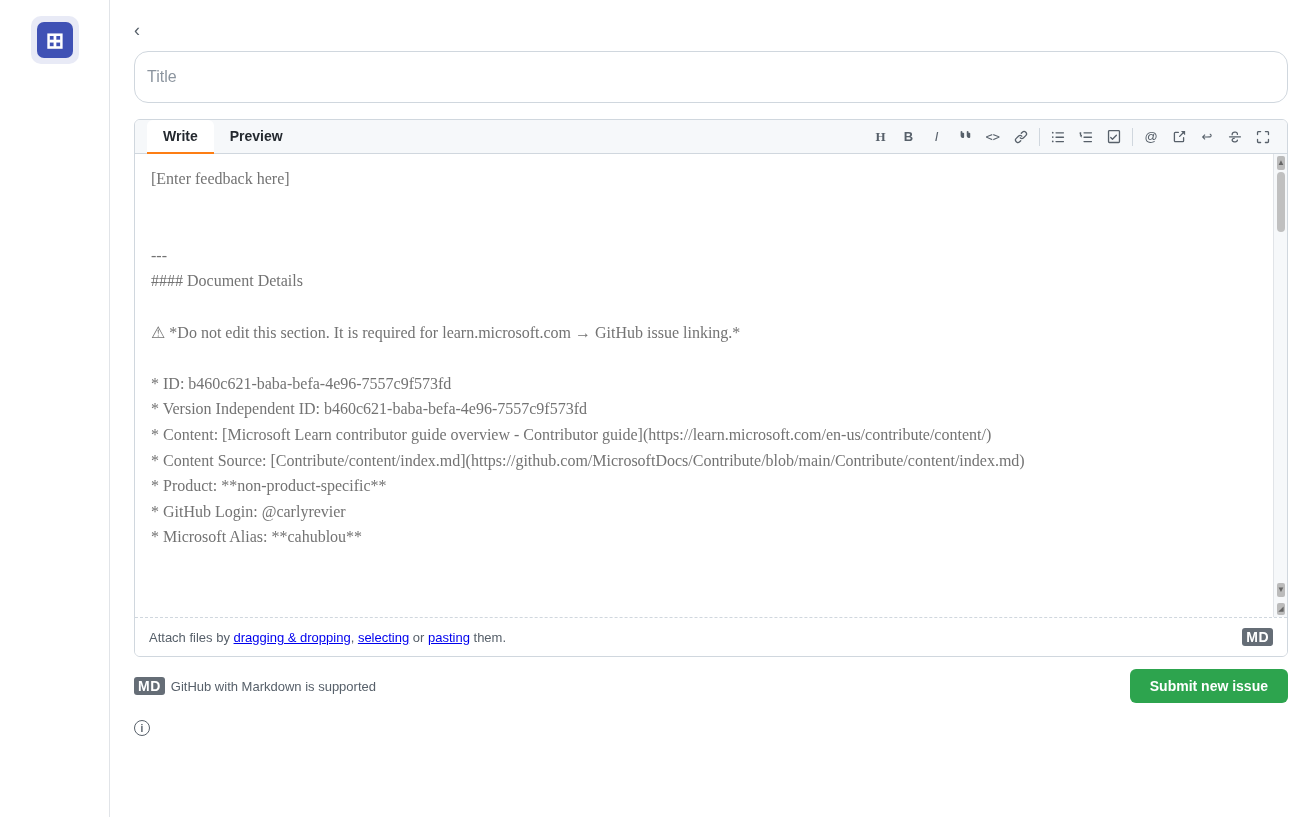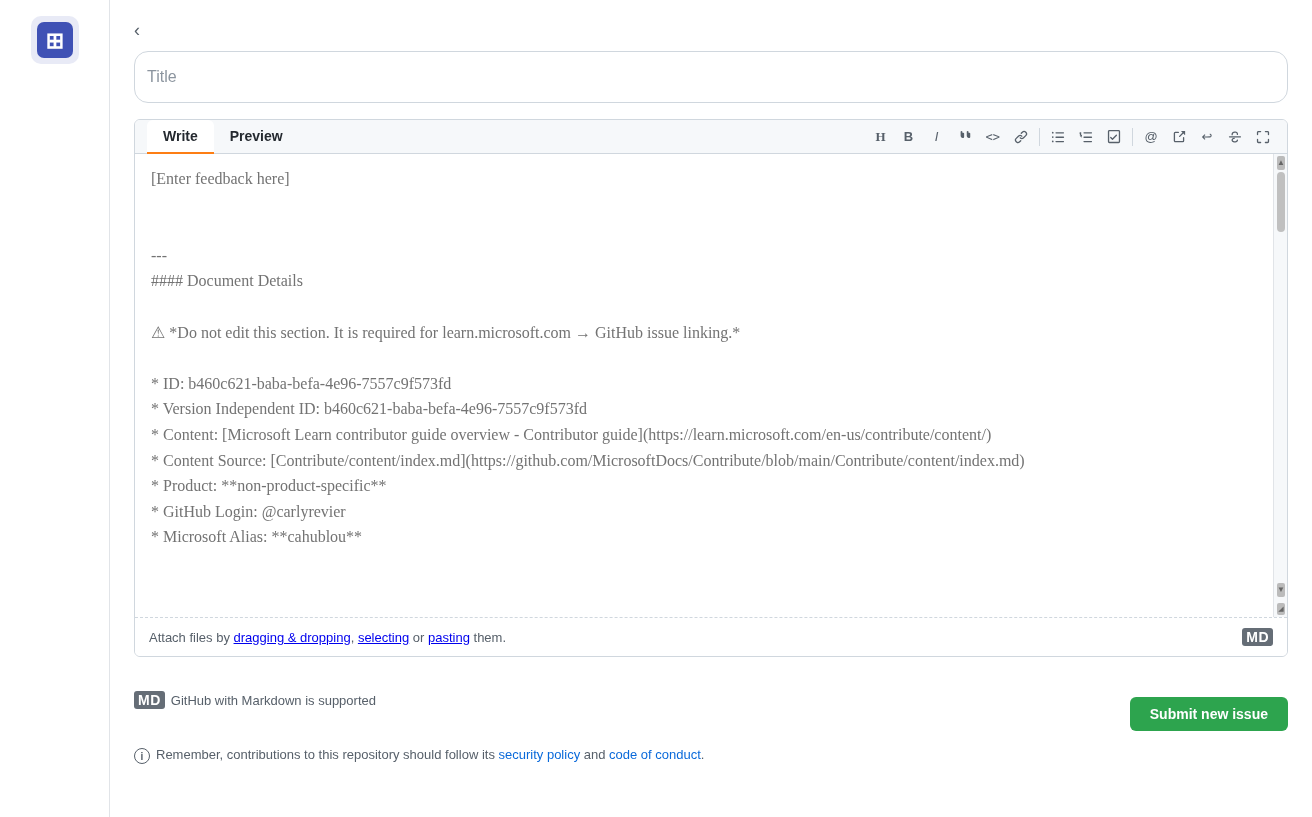--- a/index.html
+++ b/index.html
@@ -162,21 +162,20 @@
     .submit-btn {
       background: #2da44e;
       color: #fff;
       border: none;
       border-radius: 6px;
       padding: 9px 20px;
       font-size: 14px;
       font-weight: 600;
       cursor: pointer;
       font-family: inherit;
-      margin-top: 28px;
     }
     .footer-note {
       margin-top: 16px;
       font-size: 13px;
       color: #57606a;
       display: flex;
       align-items: flex-start;
       gap: 6px;
     }
     .footer-note a {
@@ -332,18 +331,15 @@
       <div class="footer-left">
         <span class="md-badge">MD</span>
         <span>GitHub with Markdown is supported</span>
       </div>
       <button class="submit-btn">Submit new issue</button>
     </div>
 
     
     <div class="footer-note">
       <span class="info-icon">i</span>
-      <span>
-        Remember, contributions to this repository should follow its <a href="#">security policy</a> and <a href="#">code of conduct</a>.
-      </span>
     </div>
   </div>
 </div>
 
 </body></html>

